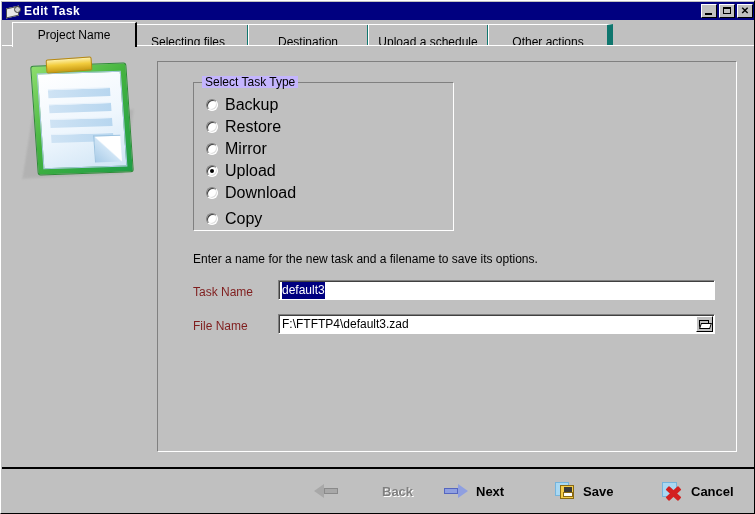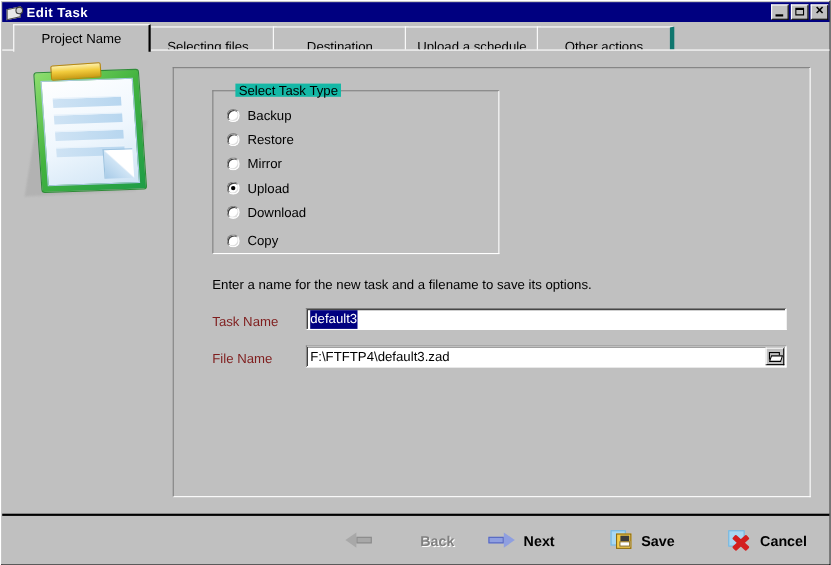--- a/index.html
+++ b/index.html
@@ -107,21 +107,21 @@
     height: 26px;
     background: #c0c0c0;
   }
   .tab {
     position: absolute;
     top: 4px;
     height: 34px;
     background: #c0c0c0;
     border-top: 1px solid #ffffff;
     border-left: 1px solid #ffffff;
-    border-right: 4px solid #0f766e;
+    border-right: 6px solid #0f766e;
     box-sizing: border-box;
     display: flex;
     align-items: center;
     justify-content: center;
     font-size: 12px;
     color: #000000;
     white-space: nowrap;
   }
   .tab.active {
     top: 2px;
@@ -232,23 +232,23 @@
     width: 261px;
     height: 149px;
     border-top: 1px solid #808080;
     border-left: 1px solid #808080;
     border-right: 1px solid #ffffff;
     border-bottom: 1px solid #ffffff;
     box-sizing: border-box;
   }
   .groupbox-title {
     position: absolute;
-    left: 20px;
+    left: 8px;
     top: -7px;
-    background: #14b8a6;
+    background: #c4b5fd;
     padding: 0 3px;
     font-size: 12px;
     color: #000;
     line-height: 12px;
     white-space: nowrap;
   }
   .radio-row {
     position: absolute;
     left: 12px;
     display: flex;
@@ -274,21 +274,21 @@
   .radio .dot {
     display: none;
     position: absolute;
     left: 3px; top: 3px;
     width: 4px; height: 4px;
     border-radius: 50%;
     background: #000000;
   }
   .radio.checked .dot { display: block; }
   .radio-label {
-    font-size: 12px;
+    font-size: 16px;
     color: #000000;
     white-space: nowrap;
   }
 
   .hint {
     position: absolute;
     left: 35px;
     top: 190px;
     font-size: 12px;
     color: #000;

